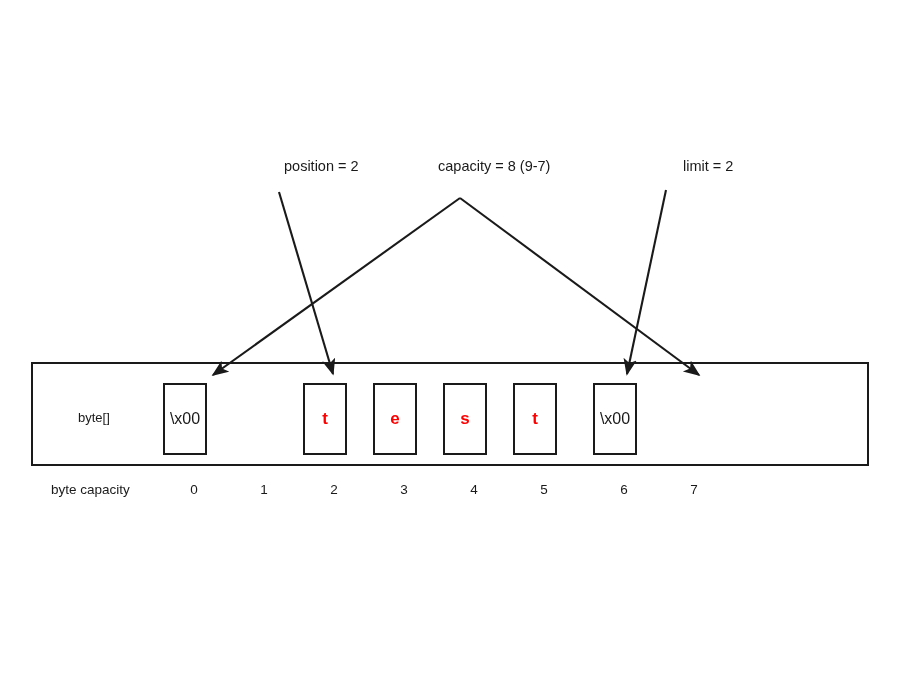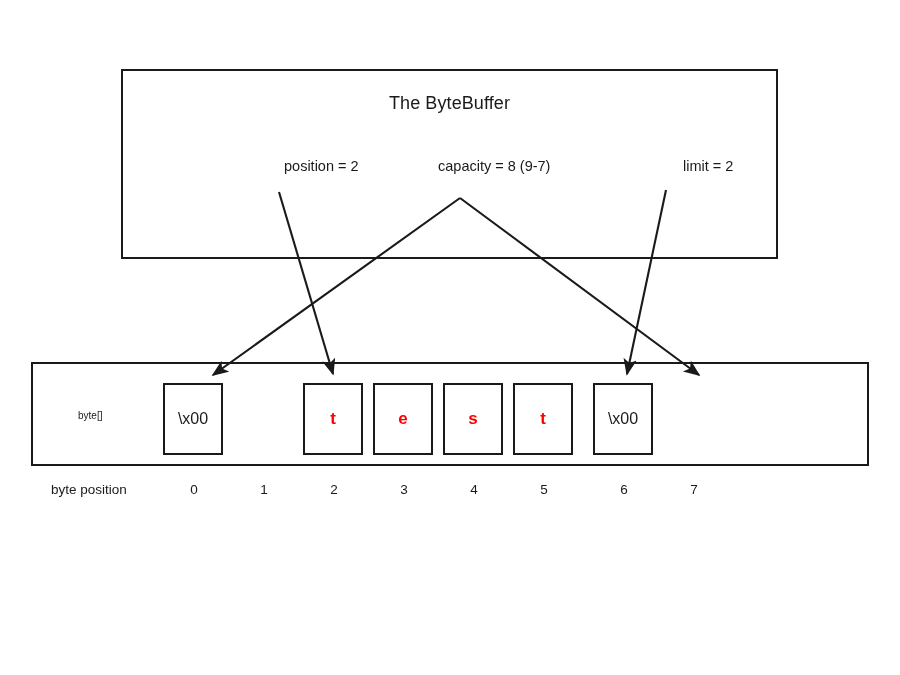--- a/index.html
+++ b/index.html
@@ -68,29 +68,29 @@
     top: 362px;
     width: 838px;
     height: 104px;
     border: 2px solid #1a1a1a;
     box-sizing: border-box;
   }
   #array-label {
     position: absolute;
     left: 78px;
     top: 410px;
-    font-size: 10px;
+    font-size: 13px;
     color: #1a1a1a;
   }
 
   
   .byte-cell {
     position: absolute;
     top: 383px;
-    width: 60px;
+    width: 44px;
     height: 72px;
     border: 2px solid #1a1a1a;
     box-sizing: border-box;
     display: flex;
     align-items: center;
     justify-content: center;
     font-size: 16px;
     color: #1a1a1a;
     background: transparent;
   }
@@ -115,23 +115,20 @@
     text-align: center;
     font-size: 13.5px;
     color: #1a1a1a;
   }
 </style>
 </head>
 <body>
 
 <div id="stage">
 
-  <div id="buffer-box">
-    <div id="buffer-title">The ByteBuffer</div>
-  </div>
 
   <div class="prop-label" id="label-position">position = 2</div>
   <div class="prop-label" id="label-capacity">capacity = 8 (9-7)</div>
   <div class="prop-label" id="label-limit">limit = 2</div>
 
   <svg id="arrow-layer" viewBox="0 0 900 675" width="900" height="675">
     <defs>
       <marker id="arrowhead" markerWidth="9" markerHeight="9" refX="7.2" refY="3.2" orient="auto" markerUnits="strokeWidth">
         <path d="M0,0 L8,3.2 L0,6.4 L1.9,3.2 z" fill="#1a1a1a"></path>
       </marker>
@@ -148,21 +145,21 @@
   <div id="array-box"></div>
   <div id="array-label">byte[]</div>
 
   <div class="byte-cell" style="left:163px">\x00</div>
   <div class="byte-cell char" style="left:303px">t</div>
   <div class="byte-cell char" style="left:373px">e</div>
   <div class="byte-cell char" style="left:443px">s</div>
   <div class="byte-cell char" style="left:513px">t</div>
   <div class="byte-cell" style="left:593px">\x00</div>
 
-  <div id="position-row-label">byte position</div>
+  <div id="position-row-label">byte capacity</div>
 
   <div class="pos-index" style="left:163px">0</div>
   <div class="pos-index" style="left:233px">1</div>
   <div class="pos-index" style="left:303px">2</div>
   <div class="pos-index" style="left:373px">3</div>
   <div class="pos-index" style="left:443px">4</div>
   <div class="pos-index" style="left:513px">5</div>
   <div class="pos-index" style="left:593px">6</div>
   <div class="pos-index" style="left:663px">7</div>
 

